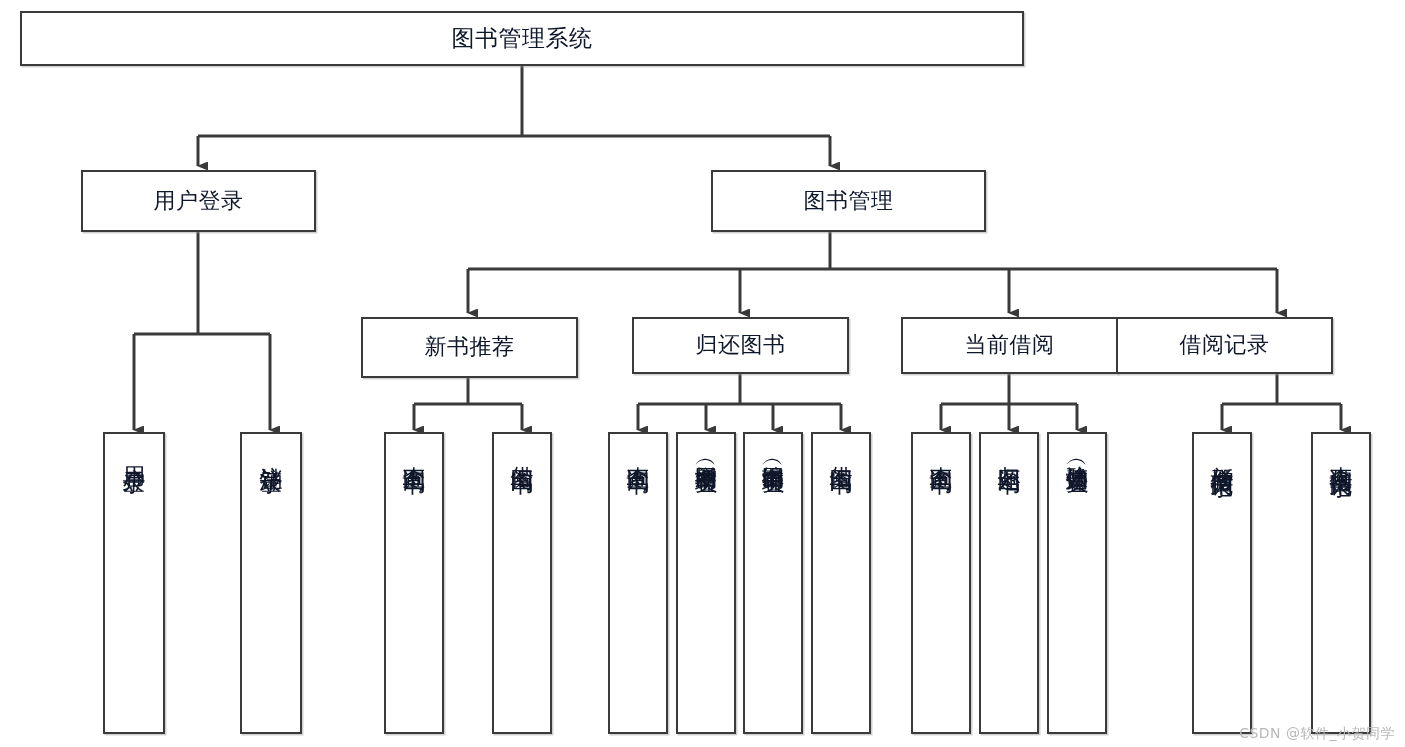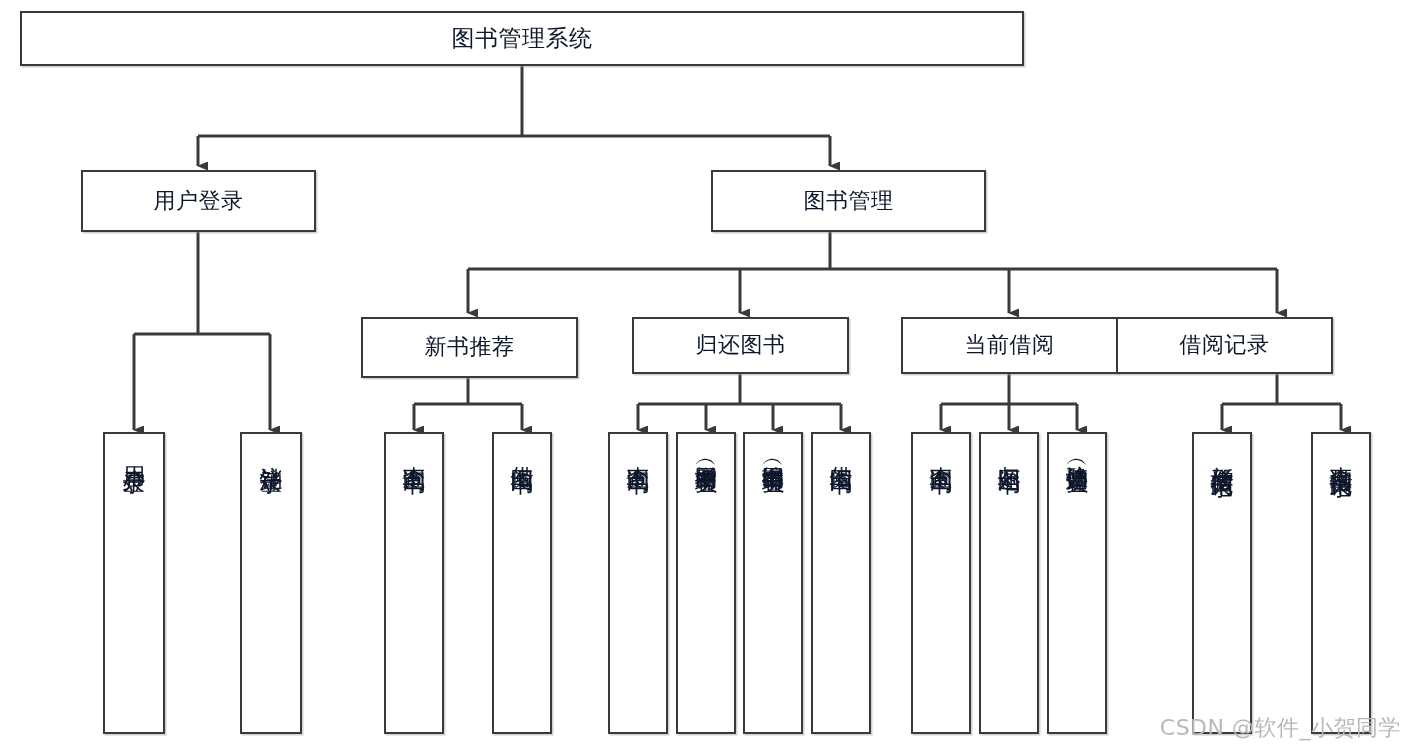--- a/index.html
+++ b/index.html
@@ -64,23 +64,23 @@
     letter-spacing: 2px;
     white-space: nowrap;
     max-height: 272px;
   }
   .v-node.tall-text .node-label {
     font-size: 22px;
     letter-spacing: 1px;
   }
   .watermark {
     position: absolute;
-    right: 4px;
+    right: 10px;
     bottom: 4px;
-    font-size: 22px;
+    font-size: 14px;
     color: #b8b8b8;
     white-space: nowrap;
     letter-spacing: 0.5px;
     pointer-events: none;
   }
 </style>
 </head>
 <body>
 
 <div id="diagram-root">

